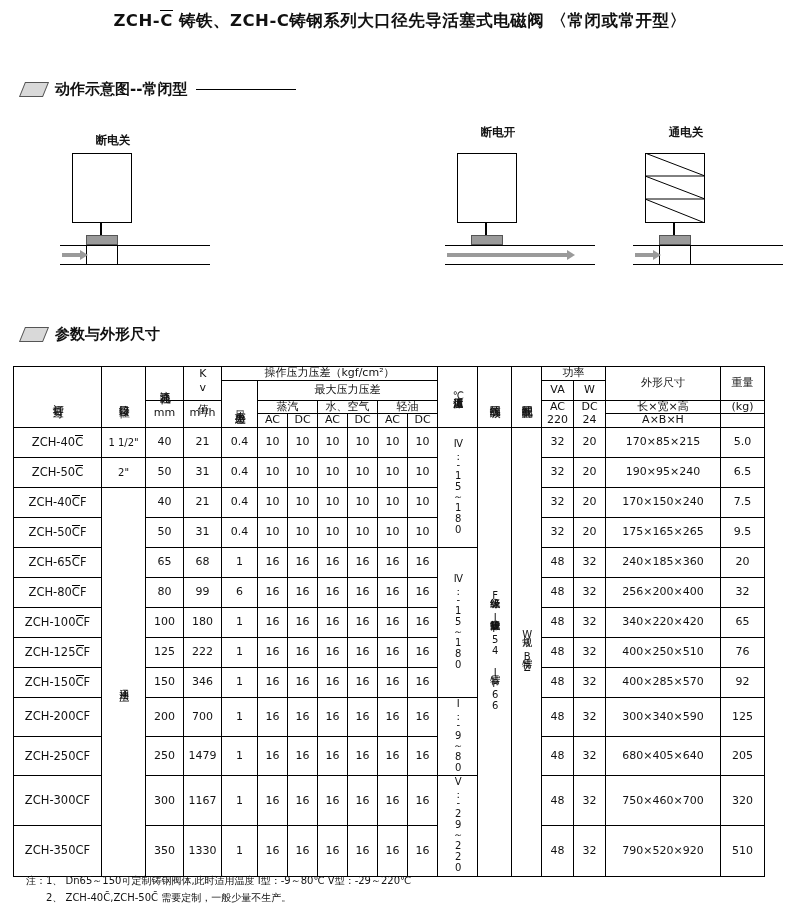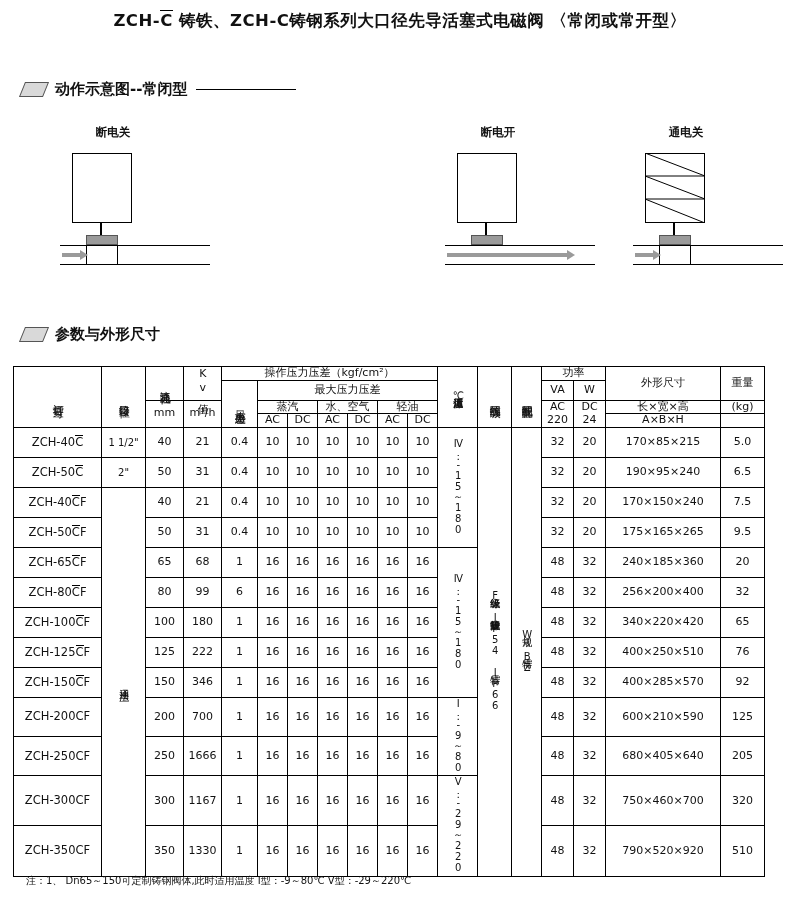--- a/index.html
+++ b/index.html
@@ -100,21 +100,21 @@
   </div>
 
   <div class="sec" style="left:22px;top:80px;">
     <span class="para"></span>
     <span class="lbl">动作示意图--常闭型</span>
     <span class="rule" style="width:100px;"></span>
   </div>
 
 
   <div class="diagram" style="left:60px;top:125px;width:150px;height:155px;">
-    <div class="dlabel" style="left:18px;top:0px;width:70px;">断电关</div>
+    <div class="dlabel" style="left:18px;top:8px;width:70px;">断电关</div>
     <div class="box" style="left:12px;top:28px;width:60px;height:70px;"></div>
     <div class="stem" style="left:40px;top:98px;width:2px;height:14px;"></div>
     <div class="plug" style="left:26px;top:110px;width:32px;height:10px;"></div>
     <div class="pipe" style="left:0px;top:120px;width:150px;height:20px;"></div>
     <div class="valvebody" style="left:26px;top:120px;width:32px;height:20px;background:#fff;"></div>
     <div class="arrow-shaft" style="left:2px;top:128px;width:18px;"></div>
     <div class="arrow-r" style="left:20px;top:125px;"></div>
   </div>
 
 
@@ -379,28 +379,28 @@
         <td>1</td>
         <td>16</td>
         <td>16</td>
         <td>16</td>
         <td>16</td>
         <td>16</td>
         <td>16</td>
         <td rowspan="2" class="xsm"><span class="vert2">Ⅰ：-9～80</span></td>
         <td>48</td>
         <td>32</td>
-        <td>600×210×590</td>
+        <td>300×340×590</td>
         <td>125</td>
       </tr>
 
       <tr class="tall">
         <td class="model"><span>ZCH-250CF</span><span class="ovl"></span><span></span></td>
         <td>250</td>
-        <td>1666</td>
+        <td>1479</td>
         <td>1</td>
         <td>16</td>
         <td>16</td>
         <td>16</td>
         <td>16</td>
         <td>16</td>
         <td>16</td>
         <td>48</td>
         <td>32</td>
         <td>680×405×640</td>
@@ -439,15 +439,16 @@
         <td>48</td>
         <td>32</td>
         <td>790×520×920</td>
         <td>510</td>
       </tr>
     </tbody>
   </table>
 
   <div class="notes">
     <div>注：1、 Dn65～150可定制铸钢阀体,此时适用温度   Ⅰ型：-9～80℃   Ⅴ型：-29～220℃</div>
+    <div>　　2、 ZCH-40C̄,ZCH-50C̄ 需要定制，一般少量不生产。</div>
   </div>
 
 </div>
 
 </body></html>

